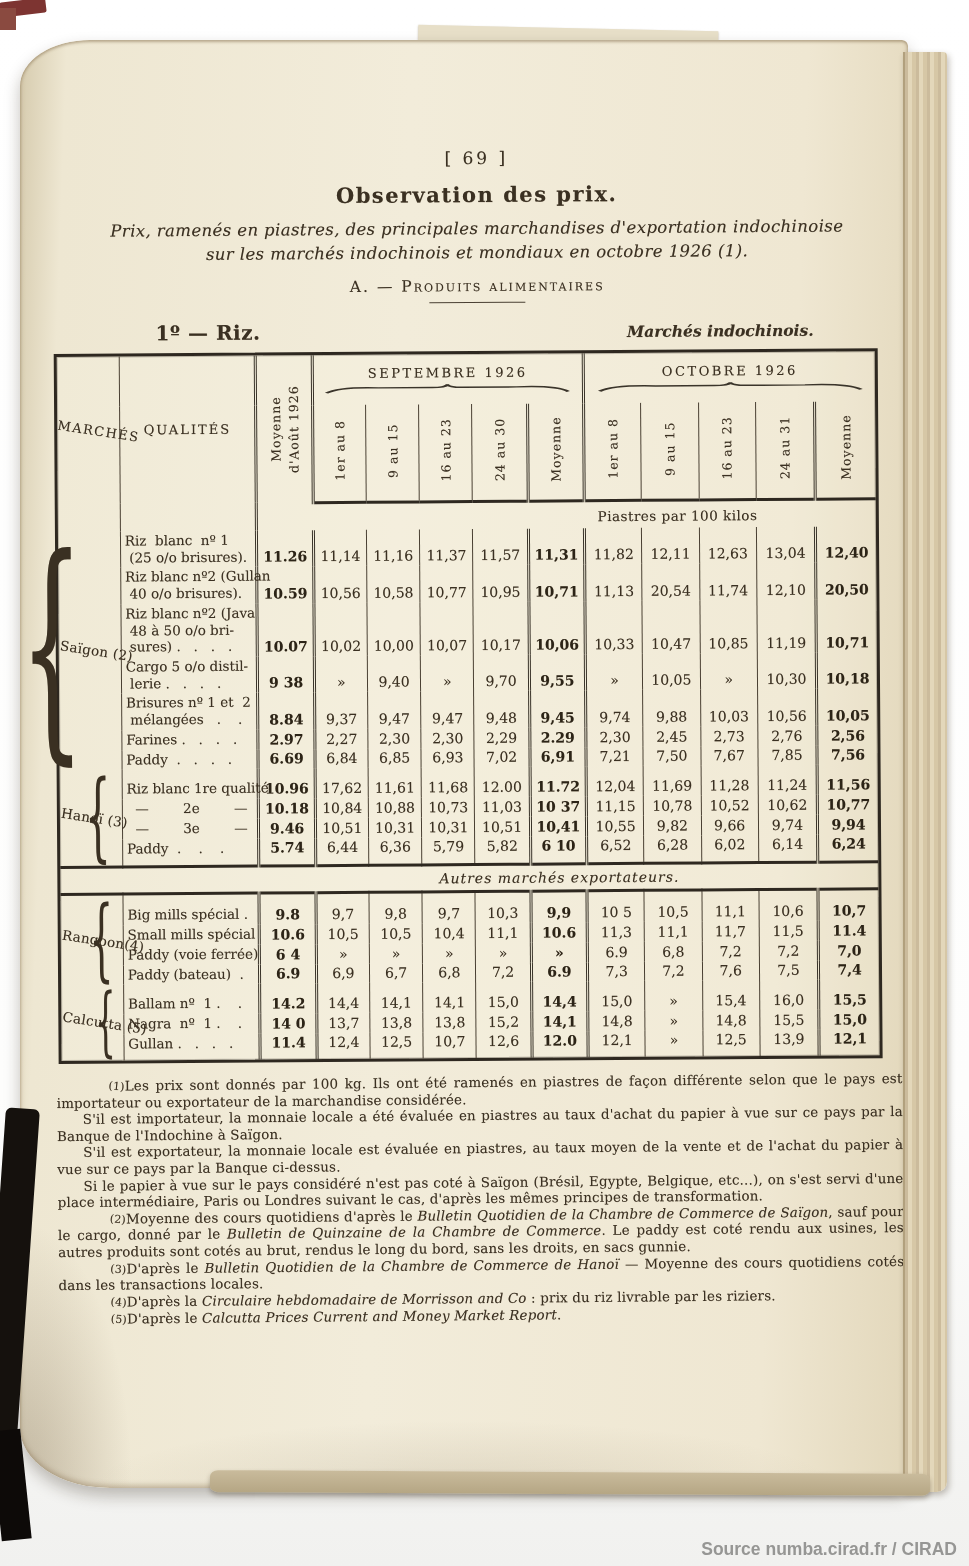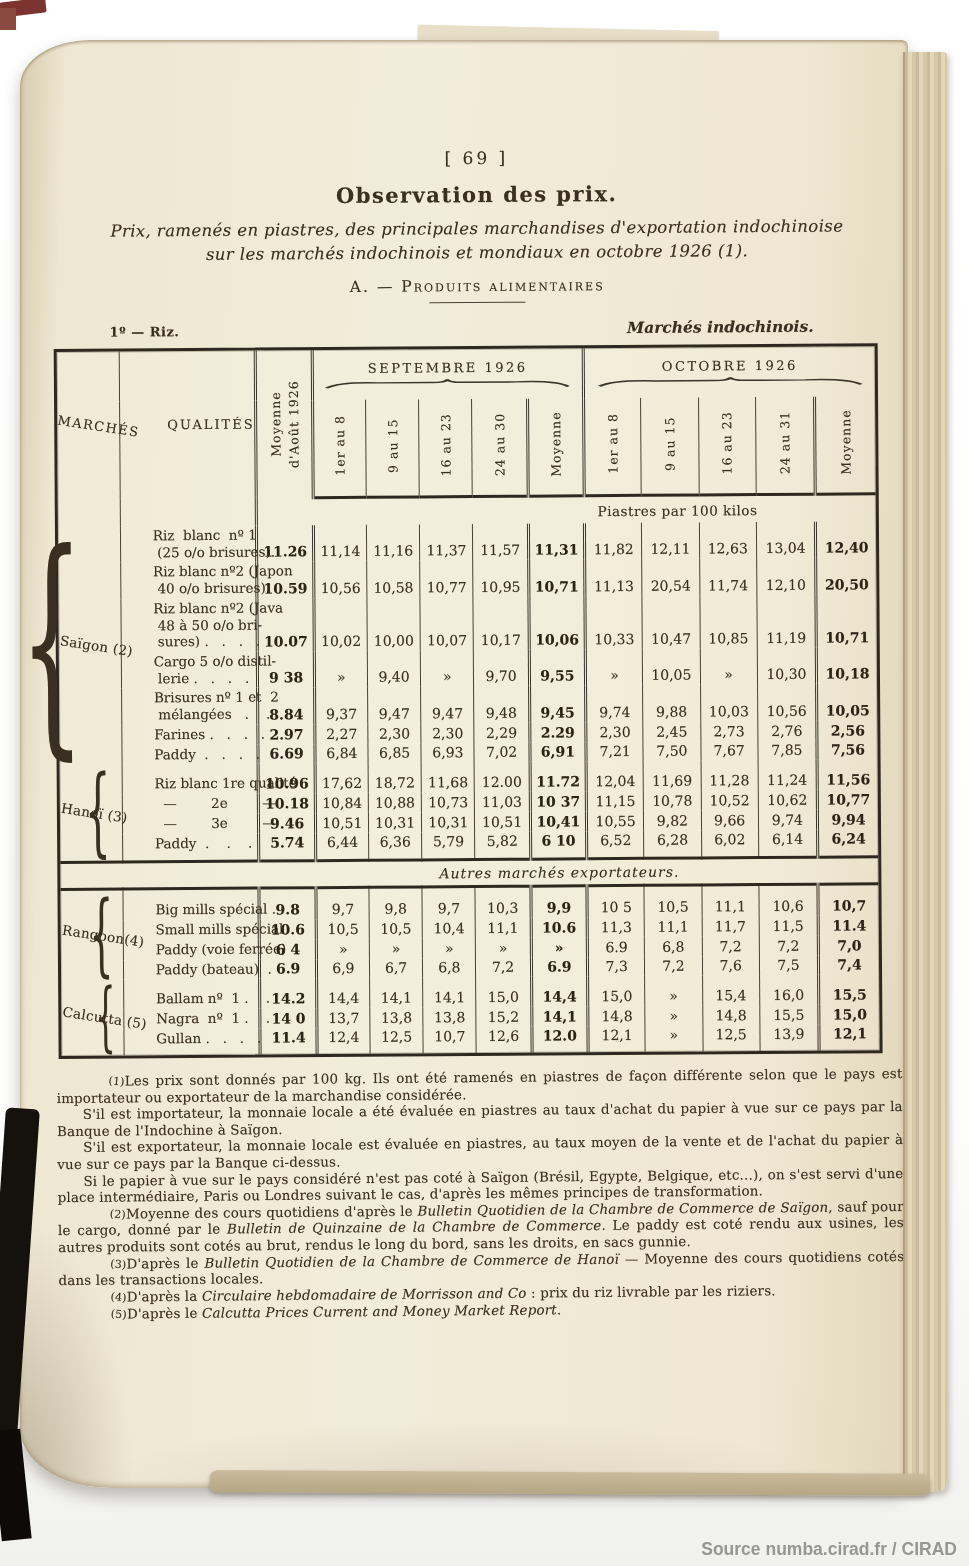--- a/index.html
+++ b/index.html
@@ -28,48 +28,48 @@
 
   
   .content{position:absolute;left:32px;top:0;width:856px;transform:rotate(-0.4deg);color:#3a3022;}
   .ink{text-shadow:.2px .2px 0 rgba(60,40,20,.35);}
   .page-num{margin-top:108px;text-align:center;font-size:17px;letter-spacing:3px;}
   .title{margin-top:14px;text-align:center;font-size:21px;font-weight:bold;letter-spacing:1.5px;}
   .subtitle{margin-top:10px;text-align:center;font-style:italic;font-size:16.5px;line-height:1.45;letter-spacing:.4px;}
   .sec-head{margin-top:12px;text-align:center;font-variant:small-caps;font-size:15.5px;letter-spacing:2px;}
   .sec-rule{width:96px;height:0;border-bottom:1.5px solid #4a4033;margin:7px auto 0;}
   .riz-row{margin-top:16px;display:flex;justify-content:space-between;align-items:baseline;}
-  .riz{margin-left:60px;font-weight:bold;font-size:13px;letter-spacing:.5px;}
+  .riz{margin-left:106px;font-weight:bold;font-size:20px;letter-spacing:.5px;}
   .march-indo{margin-right:92px;font-style:italic;font-weight:bold;font-size:15.5px;}
 
   
   .tablewrap{margin:8px 0 0 4px;width:818px;border:3px solid #2e2820;box-shadow:inset 0 0 0 1px rgba(46,40,32,.25);background:rgba(255,252,240,.15);}
   table{border-collapse:collapse;table-layout:fixed;width:100%;color:#3a3022;}
   td,th{padding:0;font-weight:normal;vertical-align:bottom;}
   thead th{vertical-align:middle;}
   .bl1{border-left:1px solid #4a4033;}
   .bl2{border-left:3px double #3a342a;}
   thead tr.weeks th{height:96px;border-bottom:3px solid #2e2820;}
   thead tr.groups th{height:50px;vertical-align:middle;}
   .gtitle{text-align:center;font-size:13px;letter-spacing:2.5px;text-transform:uppercase;}
   .gbrace{display:block;margin:4px auto 0;width:92%;height:9px;}
   .vtext{writing-mode:vertical-rl;transform:rotate(180deg);white-space:nowrap;font-size:12.5px;letter-spacing:1px;}
   th.weekcell{text-align:center;}
   th.weekcell .vtext{display:inline-block;}
   .moyaout-wrap{display:flex;justify-content:center;gap:3px;align-items:center;height:100%;}
   .marches-label{display:inline-block;transform:rotate(9deg);font-size:13px;letter-spacing:1.5px;text-transform:uppercase;}
-  th.qualites{text-align:right;font-size:13px;letter-spacing:2px;text-transform:uppercase;}
+  th.qualites{text-align:center;font-size:13px;letter-spacing:2px;text-transform:uppercase;}
 
   td.unitcell{text-align:center;font-size:13.5px;padding:6px 0 4px 27%;letter-spacing:.5px;}
   td.dividercell{border-top:3px solid #2e2820;border-bottom:3px solid #2e2820;text-align:center;font-style:italic;font-size:14px;padding:4px 0 4px 22%;letter-spacing:1px;}
   td.market{position:relative;vertical-align:middle;}
   .mlabel{position:absolute;left:1px;top:50%;transform:translateY(-50%) rotate(9deg);font-size:13.5px;letter-spacing:.3px;white-space:nowrap;}
   .brace{position:absolute;right:-7px;top:50%;transform:translateY(-52%) scaleX(.42);transform-origin:center;line-height:1;font-weight:400;color:#3a3022;}
   td.quality{padding:1px 0 2px 4px;font-size:13.5px;line-height:1.24;}
-  td.quality div{white-space:pre;margin-left:28px;}
+  td.quality div{white-space:pre;}
   td.num{text-align:center;font-size:14px;padding:1px 1px 2px;}
   td.num.b{font-weight:bold;color:#2c2417;margin-left:42px;}
   tr.gaptop td{padding-top:11px;}
   tr.gaptop td.num,tr.gaptop td.quality{padding-top:11px;}
   tr.endpad td{padding-bottom:9px;}
 
   
   .footnotes{margin:14px 0 0 2px;width:846px;transform:rotate(-0.15deg);}
   .footnotes p{margin:0;text-align:justify;font-size:13.4px;line-height:1.24;text-indent:26px;letter-spacing:.2px;}
   .fnm{font-size:11px;vertical-align:2px;display:inline-block;transform:rotate(6deg);}
@@ -171,21 +171,21 @@
                 <td class="num c6 bl1">11,57</td>
                 <td class="num c7 bl2 b">11,31</td>
                 <td class="num c8 bl2">11,82</td>
                 <td class="num c9 bl1">12,11</td>
                 <td class="num c10 bl1">12,63</td>
                 <td class="num c11 bl1">13,04</td>
                 <td class="num c12 bl2 b">12,40</td>
               </tr>
               <tr>
                 <td class="quality bl1">
-                  <div>Riz blanc nº2 (Japon</div>
+                  <div>Riz blanc nº2 (Gullan</div>
                   <div> 40 o/o brisures).</div>
                 </td>
                 <td class="num c2 bl2 b">10.59</td>
                 <td class="num c3 bl2">10,56</td>
                 <td class="num c4 bl1">10,58</td>
                 <td class="num c5 bl1">10,77</td>
                 <td class="num c6 bl1">10,95</td>
                 <td class="num c7 bl2 b">10,71</td>
                 <td class="num c8 bl2">11,13</td>
                 <td class="num c9 bl1">20,54</td>
@@ -280,21 +280,21 @@
               <tr class="gaptop">
                 <td rowspan="4" class="market">
                   <span class="mlabel">Hanoï (3)</span>
                   <span class="brace" style="font-size: 97px;">{</span>
                 </td>
                 <td class="quality bl1">
                   <div>Riz blanc 1re qualité</div>
                 </td>
                 <td class="num c2 bl2 b">10.96</td>
                 <td class="num c3 bl2">17,62</td>
-                <td class="num c4 bl1">18,72</td>
+                <td class="num c4 bl1">11,61</td>
                 <td class="num c5 bl1">11,68</td>
                 <td class="num c6 bl1">12.00</td>
                 <td class="num c7 bl2 b">11.72</td>
                 <td class="num c8 bl2">12,04</td>
                 <td class="num c9 bl1">11,69</td>
                 <td class="num c10 bl1">11,28</td>
                 <td class="num c11 bl1">11,24</td>
                 <td class="num c12 bl2 b">11,56</td>
               </tr>
               <tr>

